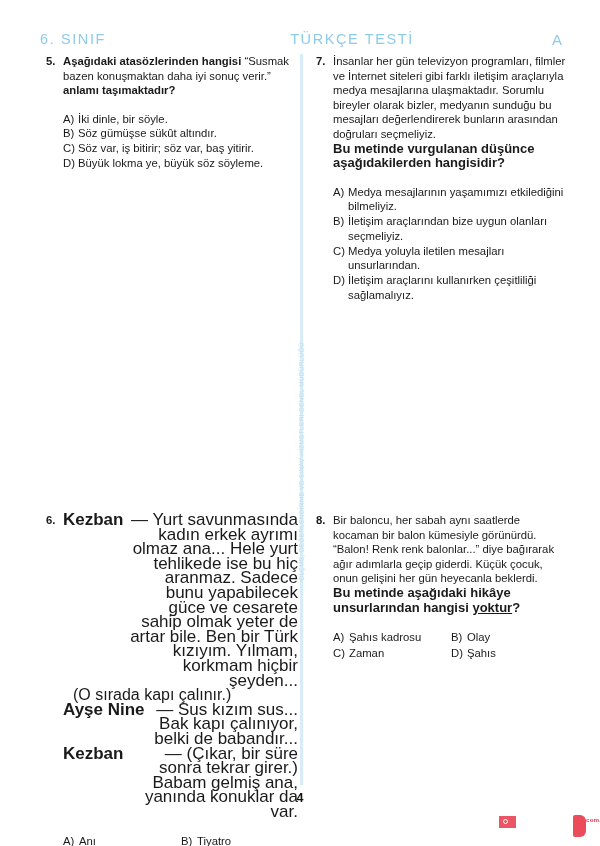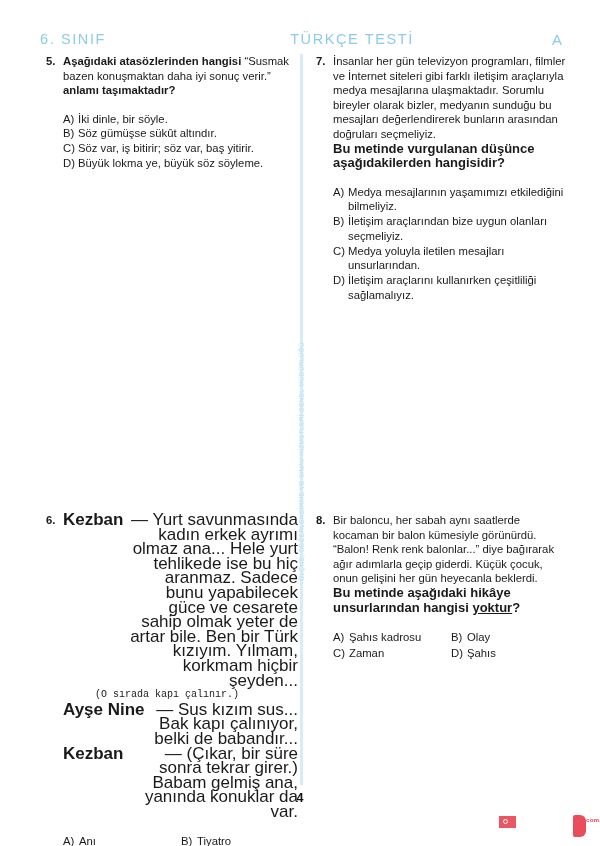--- a/index.html
+++ b/index.html
@@ -153,24 +153,23 @@
     line-height: 14.6px;
   }
   .dlg-speaker {
     font-weight: bold;
     white-space: nowrap;
     flex: 0 0 auto;
     padding-right: 4px;
   }
   .dlg-text { flex: 1 1 auto; text-align: right; }
   .dlg-cont {
-    font-size: 10px;
+    font-size: 16px;
     line-height: 14.6px;
-    margin-left: 32px;
-    font-family: Liberation Mono, monospace;
+    margin-left: 10px;
   }
 
   
   .page-num {
     position: absolute;
     top: 791px;
     left: 0;
     width: 600px;
     text-align: center;
     font-size: 12.5px;

